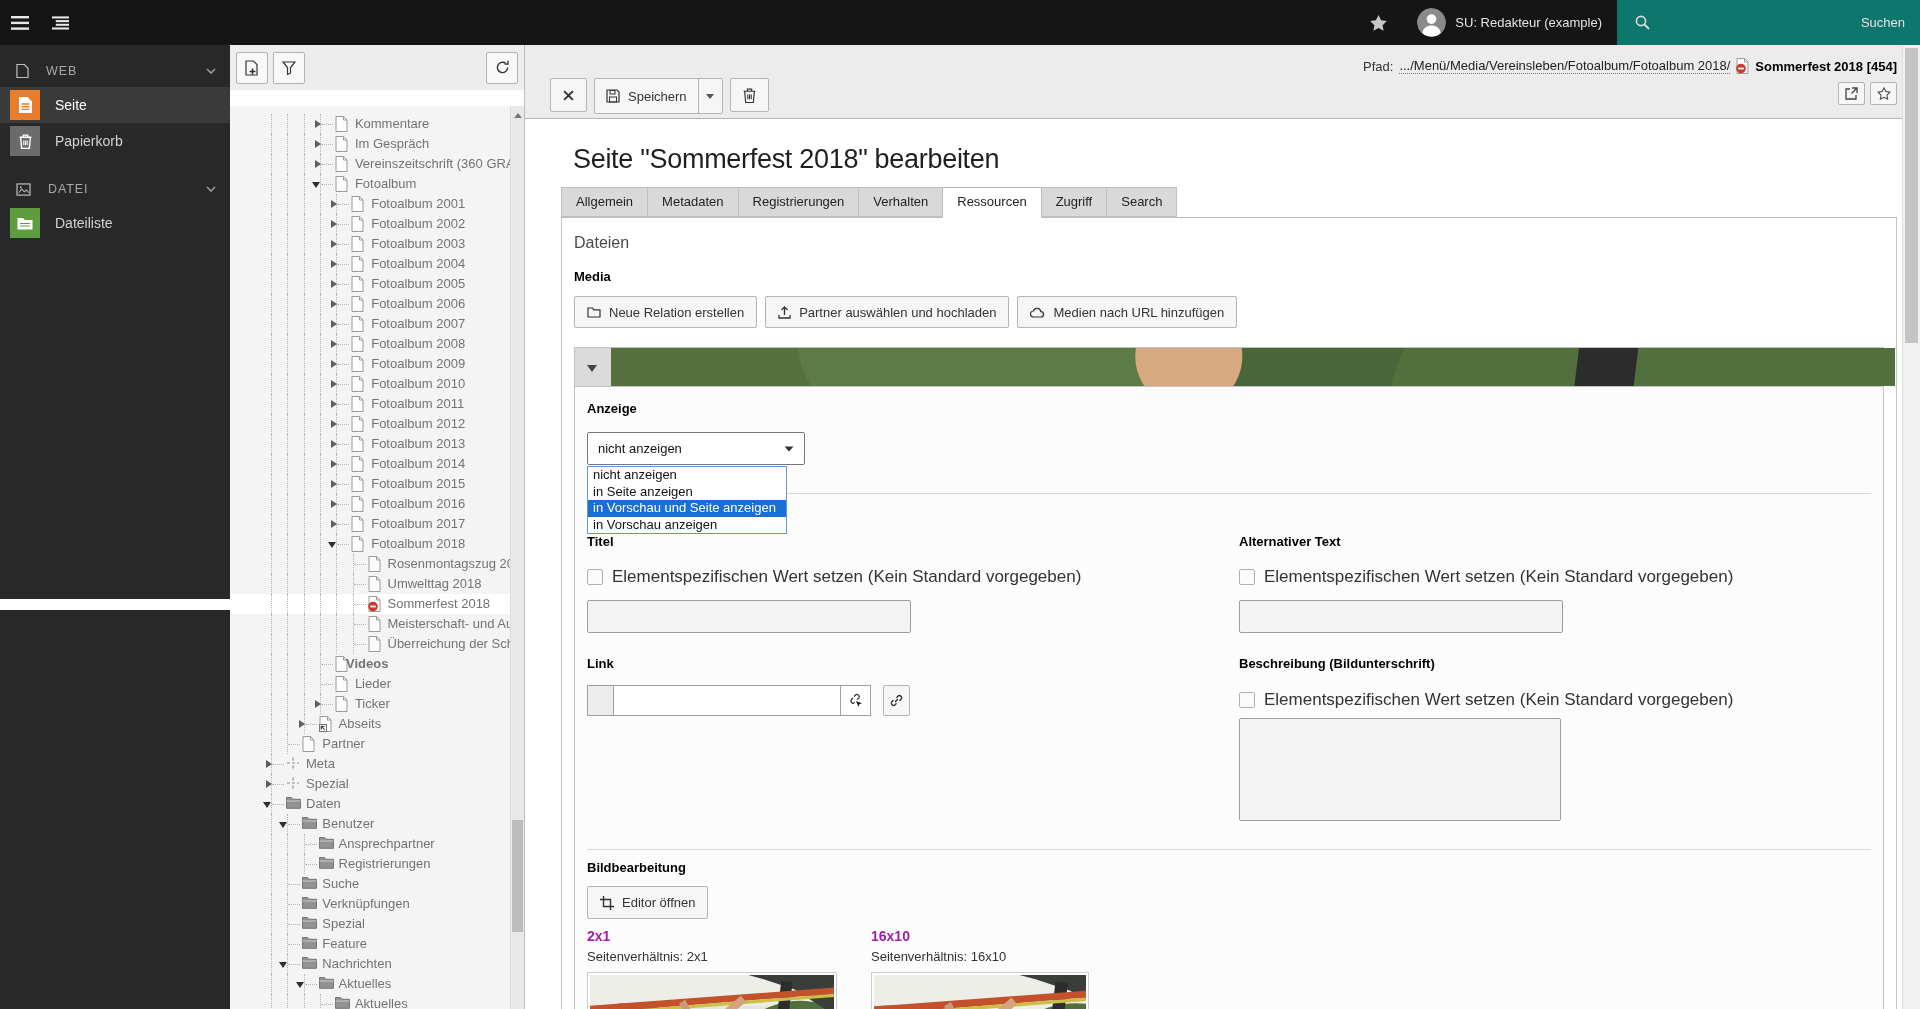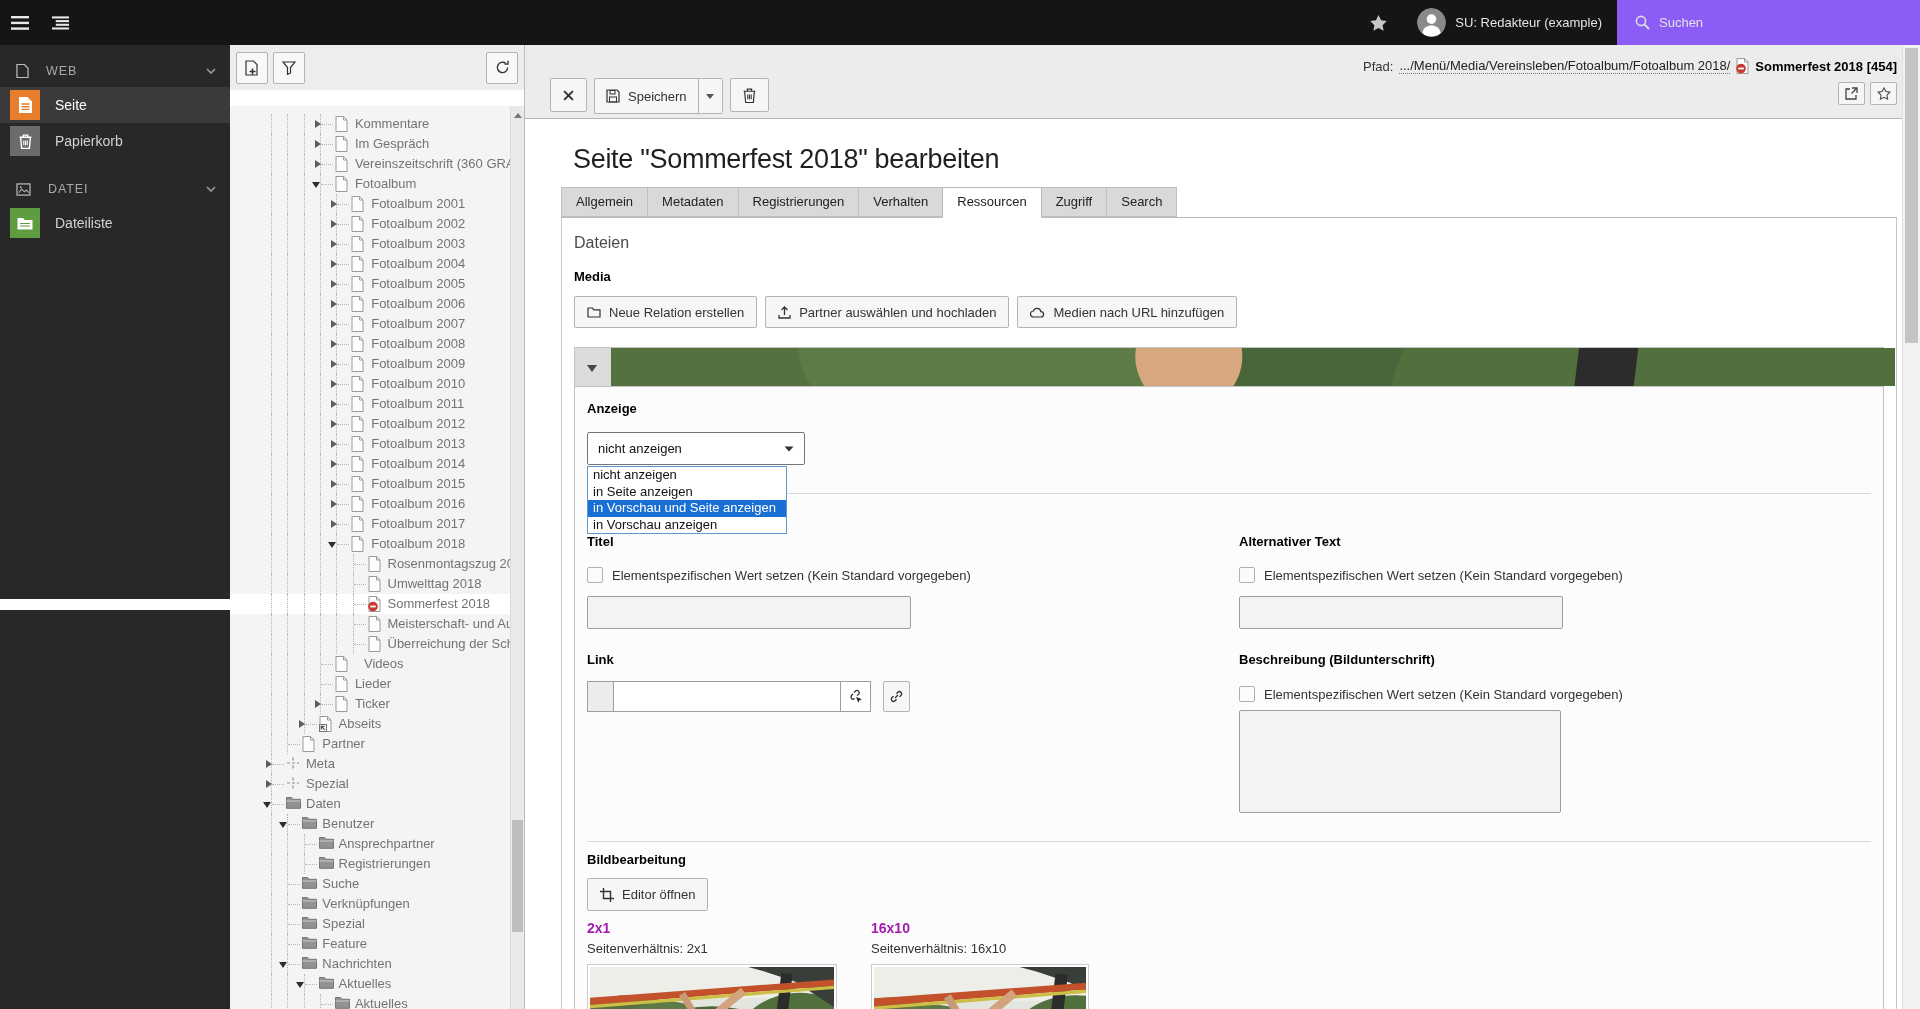--- a/index.html
+++ b/index.html
@@ -8,21 +8,21 @@
   svg{display:block}
 
   
   .topbar{position:absolute;top:0;left:0;right:0;height:45px;background:#151515;display:flex;align-items:stretch;z-index:20}
   .tb-btn{width:40px;display:flex;align-items:center;justify-content:center;cursor:pointer}
   .logo-block{background:#000;display:flex;align-items:center;gap:11px;padding:0 16px;margin-left:10px;min-width:215px;cursor:pointer}
   .site-title{color:#fff;font-size:13px;font-weight:bold;line-height:15px}
   .site-version{color:#8a8a8a;font-size:12px;margin-top:1px}
   .tb-right{margin-left:auto;display:flex;align-items:stretch}
   .tb-item{display:flex;align-items:center;gap:9px;padding:0 15px;color:#e4e4e4;font-size:13px;cursor:pointer}
-  .tb-search{width:270px;background:#8b5cf6;justify-content:flex-start;padding-left:18px}
+  .tb-search{width:270px;background:#0f766e;justify-content:space-between;padding-left:18px}
   .avatar{width:29px;height:29px;border-radius:50%;overflow:hidden;display:block;flex:none}
 
   
   .main{position:absolute;top:45px;left:0;right:0;bottom:0;display:flex}
 
   
   .module-menu{width:230px;flex:none;background:#282828;padding-top:10px;position:relative}
   .mm-head{height:32px;display:flex;align-items:center;padding:0 14px 0 16px;gap:17px;cursor:pointer}
   .mm-hlabel{color:#a8a8a8;font-size:12.5px;letter-spacing:.9px;flex:1}
   .mm-item{height:36px;display:flex;align-items:center;gap:15px;padding-left:10px;color:#d2d2d2;font-size:14px;cursor:pointer}
@@ -89,21 +89,21 @@
   .select{height:33px;background:#fff;border:1px solid #767676;border-radius:2px;display:flex;align-items:center;justify-content:space-between;padding:0 10px;font-size:13px;color:#111;cursor:pointer;box-sizing:border-box}
   .dropdown{position:absolute;top:34px;left:0;width:198px;background:#fff;border:1px solid #5b9bd5;z-index:30}
   .dd-opt{height:16.5px;line-height:16.5px;font-size:13px;padding:0 5px;color:#111;white-space:nowrap;cursor:pointer}
   .dd-opt.hl{background:#1a6fd4;color:#fff}
 
   hr.divider{border:none;border-top:1px solid #d8d8d8;margin:28px 0 0}
   .grid{display:flex}
   .g1{margin-top:40px}.g2{margin-top:23px}
   .col{width:50%;box-sizing:border-box;padding-right:40px}
   .col.right{padding-left:10px}
-  .cb-row{margin-top:18px;display:flex;align-items:center;gap:9px;font-size:13px;color:#333}
+  .cb-row{margin-top:18px;display:flex;align-items:center;gap:9px;font-size:17px;color:#333}
   .cb-row.b{margin-top:19px}
   .checkbox{width:14px;height:14px;border:1px solid #b0b0b0;border-radius:2px;background:#fbfbfb;flex:none;cursor:pointer}
   .input{margin-top:13px;width:324px;height:33px;border:1px solid #9e9e9e;border-radius:2px;background:#f3f3f3;box-sizing:border-box}
   .textarea{margin-top:8px;width:322px;height:103px;border:1px solid #9e9e9e;border-radius:2px;background:#f3f3f3;box-sizing:border-box}
 
   .link-row{margin-top:14px;display:flex;align-items:stretch;height:31px}
   .link-square{width:26px;background:#ececec;border:1px solid #9e9e9e;border-right:none;box-sizing:border-box}
   .link-input{width:228px;border:1px solid #9e9e9e;background:#fff;box-sizing:border-box;padding:0 6px;font-family:"Liberation Sans",sans-serif;font-size:13px;outline:none}
   .link-addon{width:30px;border:1px solid #9e9e9e;border-left:none;background:#fff;display:flex;align-items:center;justify-content:center;cursor:pointer;box-sizing:border-box}
   .link-chain{width:27px;margin-left:12px;border:1px solid #b4b4b4;border-radius:2px;background:#f6f6f6;display:flex;align-items:center;justify-content:center;cursor:pointer;box-sizing:border-box}
@@ -708,21 +708,21 @@
           <i class="guide" style="left: 57.3px;"></i>
           <i class="guide" style="left: 73.6px;"></i>
           <i class="guide" style="left: 89.9px;"></i>
           <i class="stub" style="left: 90.9px; width: 12px;"></i>
           <span class="ticon" style="left: 104.9px;">
             <svg width="13" height="16" viewBox="0 0 13 16">
               <path d="M1 .5h7.5L12 4v11.5H1z" fill="#fdfdfd" stroke="#9a9a9a"></path>
               <path d="M8.5.5V4H12" fill="none" stroke="#9a9a9a"></path>
             </svg>
           </span>
-          <span class="tlabel" style="left: 134px;">Videos</span>
+          <span class="tlabel" style="left: 116px; font-weight: bold;">Videos</span>
         </div>
         <div class="trow">
           <i class="guide" style="left: 41px;"></i>
           <i class="guide" style="left: 57.3px;"></i>
           <i class="guide" style="left: 73.6px;"></i>
           <i class="guide" style="left: 89.9px;"></i>
           <i class="stub" style="left: 90.9px; width: 12px;"></i>
           <span class="ticon" style="left: 104.9px;">
             <svg width="13" height="16" viewBox="0 0 13 16">
               <path d="M1 .5h7.5L12 4v11.5H1z" fill="#fdfdfd" stroke="#9a9a9a"></path>

